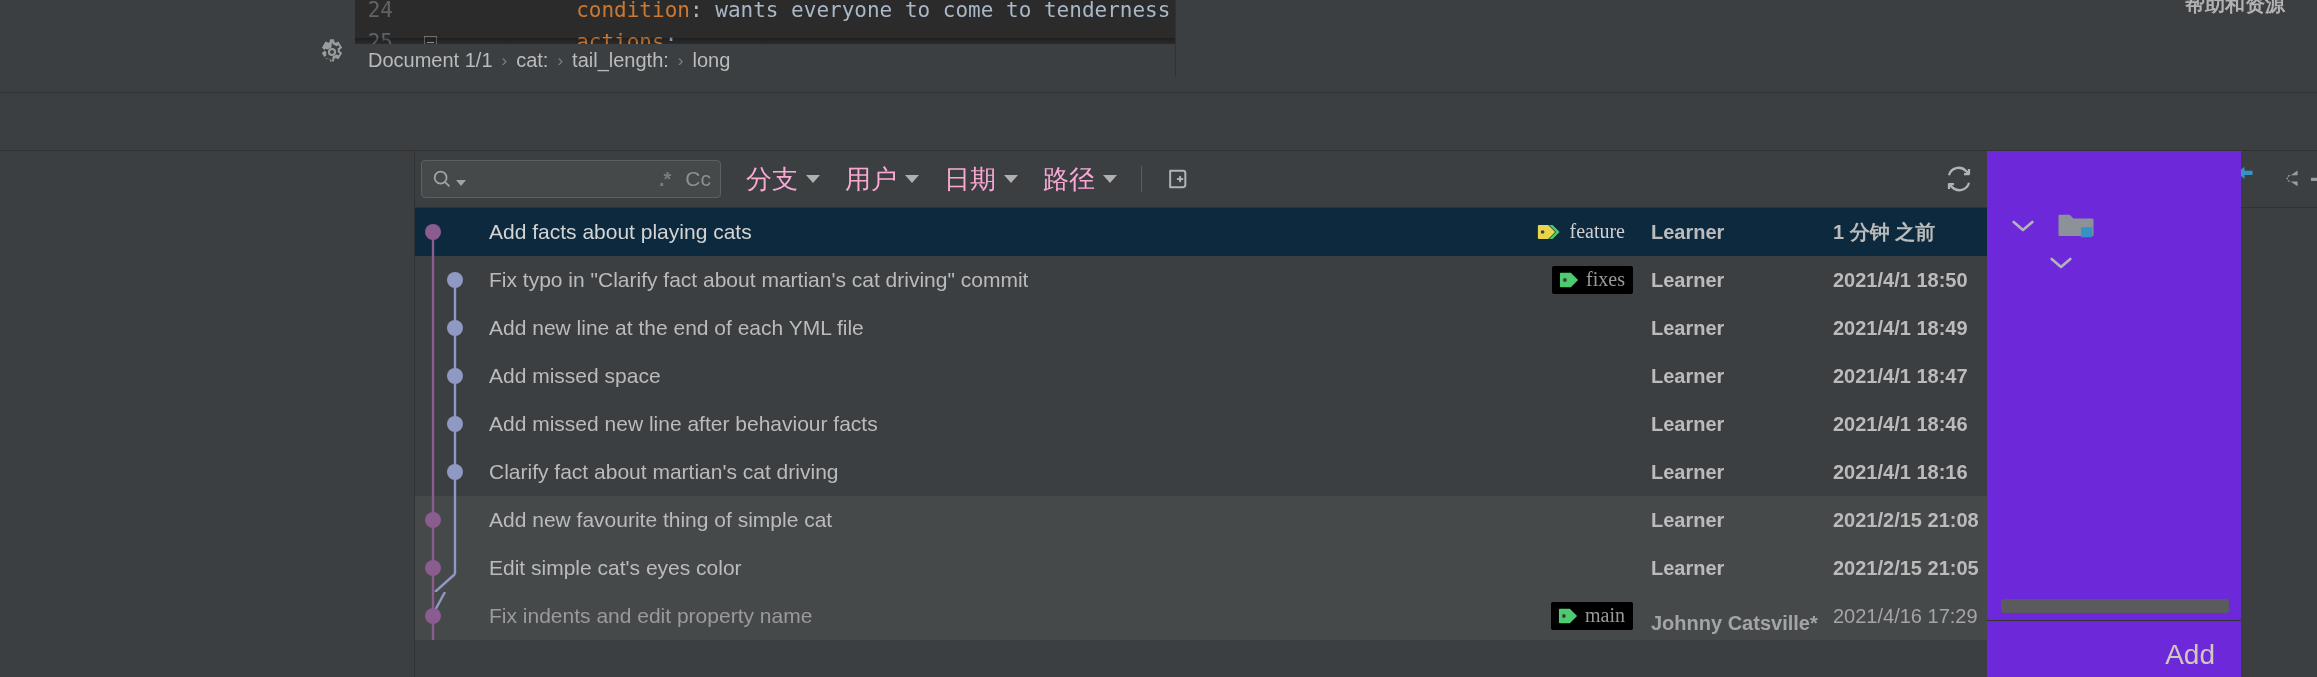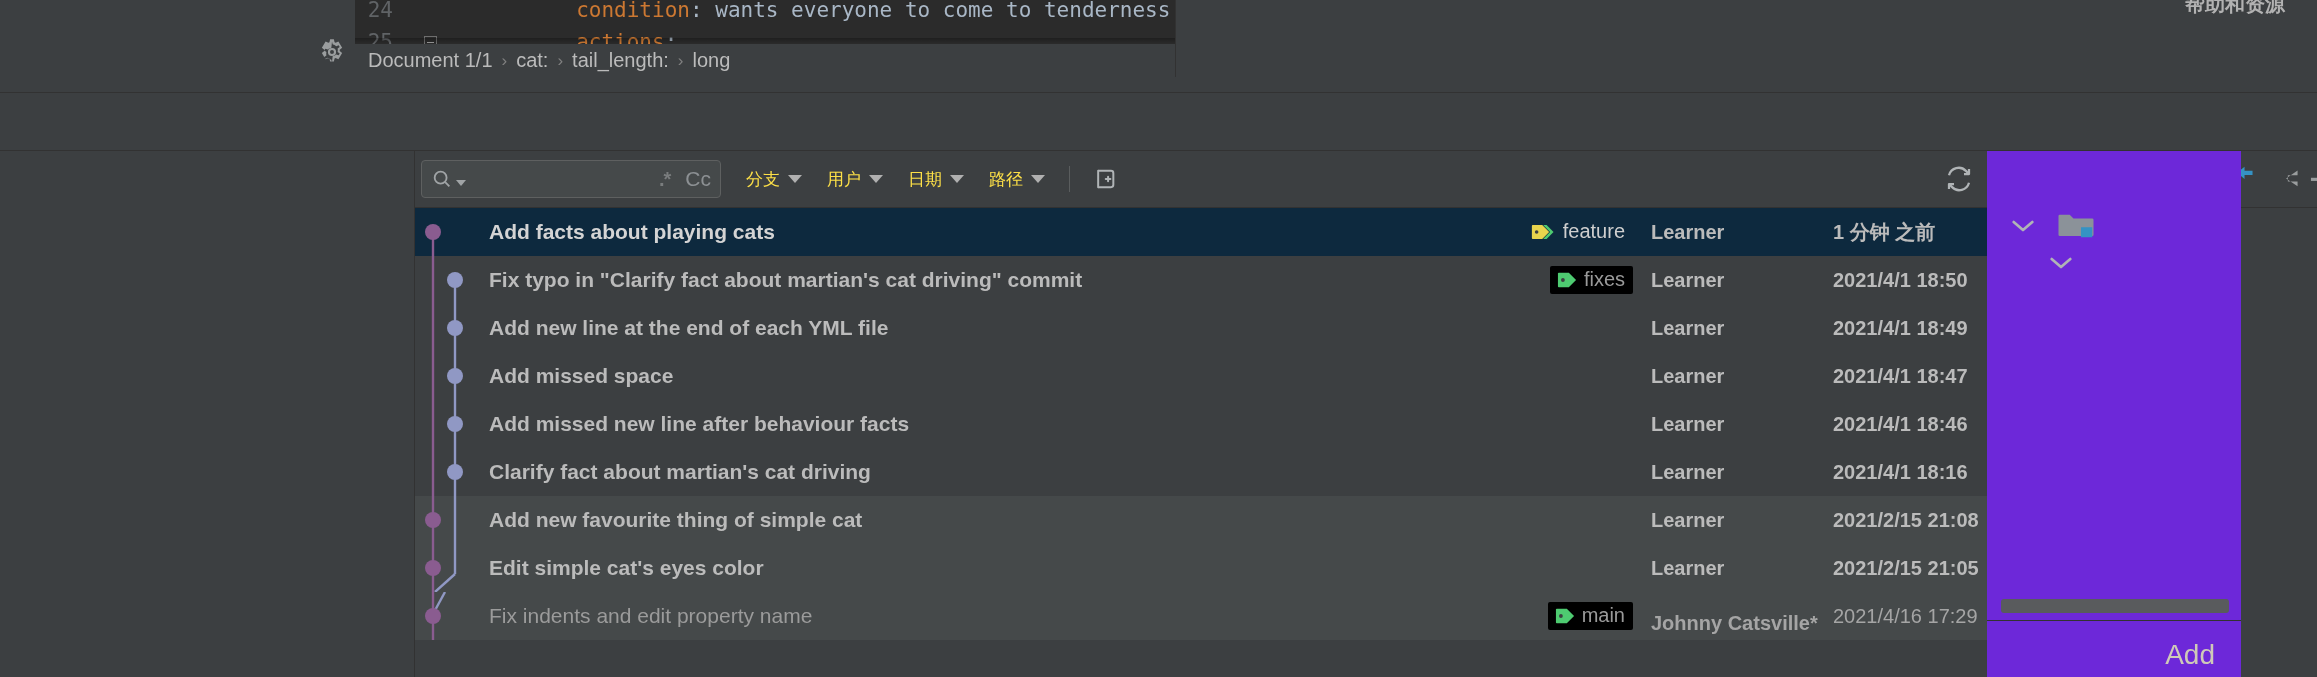--- a/index.html
+++ b/index.html
@@ -68,21 +68,21 @@
     margin-left: 6px; width: 300px; height: 38px;
     background: #45494a; border: 1px solid #5e6060; border-radius: 4px;
     display: flex; align-items: center; padding: 0 9px;
   }
   .search-field .sf-left { display: flex; align-items: center; gap: 3px; }
   .search-field .sf-right { margin-left: auto; display: flex; align-items: center; gap: 15px; }
   .regex-btn { color: #7a7d7e; font-size: 20px; font-weight: bold; letter-spacing: -1px; }
   .case-btn { color: #8c9093; font-size: 21px; font-weight: normal; }
 
   .filter-item { display: flex; align-items: center; gap: 8px; margin-left: 25px; cursor: default; }
-  .filter-label { color: #fde047; font-size: 17px; }
+  .filter-label { color: #f9a8d4; font-size: 26px; }
   .caret { width: 0; height: 0; border-left: 7px solid transparent; border-right: 7px solid transparent;
     border-top: 8px solid #b0b0b0; }
   .tb-sep { width: 1px; height: 26px; background: #5a5d5e; margin-left: 24px; }
   .tb-icon { margin-left: 20px; display: flex; align-items: center; justify-content: center; }
 
   .tb-right { margin-left: auto; display: flex; align-items: center; }
   .tb-right .tb-icon { margin-left: 0; margin-right: 34px; }
   .vsep-tall { width: 1px; height: 56px; background: #323232; }
 
   .toolbar-underline { position: absolute; left: 415px; top: 56px; width: 1902px; height: 1px; background: #323232; }
@@ -98,28 +98,28 @@
 
   
   .commit-list { position: absolute; left: 415px; top: 57px; width: 1648px; height: 469px; overflow: hidden; }
   .commit-row { position: relative; height: 48px; display: flex; align-items: center; }
   .commit-row.sel { background: #0d293e; }
   .commit-row.hl { background: #45494a; }
 
   .graph-cell { position: relative; width: 74px; height: 48px; flex: 0 0 74px; }
   .graph-svg { position: absolute; left: 0; top: 0; }
 
-  .subject { color: #bbbbbb; font-size: 21px; font-weight: bold; white-space: nowrap; overflow: hidden; }
+  .subject { color: #bbbbbb; font-size: 21px; font-weight: normal; white-space: nowrap; overflow: hidden; }
   .commit-row.sel .subject { color: #d4d4d4; }
   .commit-row.dim .subject { color: #9b9b9b; font-weight: normal; }
 
   .right-cols { margin-left: auto; display: flex; align-items: center; padding-right: 20px; }
   .ref-chip { display: flex; align-items: center; gap: 6px; padding: 2px 8px 3px 6px; border-radius: 2px; }
   .ref-chip.boxed { background: #000000; }
-  .ref-label { color: #9a9a9a; font-size: 20px; }
+  .ref-label { color: #9a9a9a; font-size: 20px; font-family: Liberation Serif, serif; }
   .ref-label.bright { color: #cfcfcf; }
 
   .col-refs { width: 240px; display: flex; justify-content: flex-end; align-items: center; }
   .col-author { width: 180px; padding-left: 18px; color: #bbbbbb; font-size: 20px; font-weight: bold; white-space: nowrap; }
   .commit-row.dim .col-author { font-weight: bold; color: #a5a5a5; margin-top: 14px; }
   .col-date { width: 230px; padding-left: 20px; color: #bbbbbb; font-size: 20px; font-weight: bold; white-space: nowrap; }
   .commit-row.dim .col-date { font-weight: normal; color: #a5a5a5; }
 
   
   .list-scrollbar { position: absolute; left: 2040px; top: 57px; width: 16px; height: 260px;

